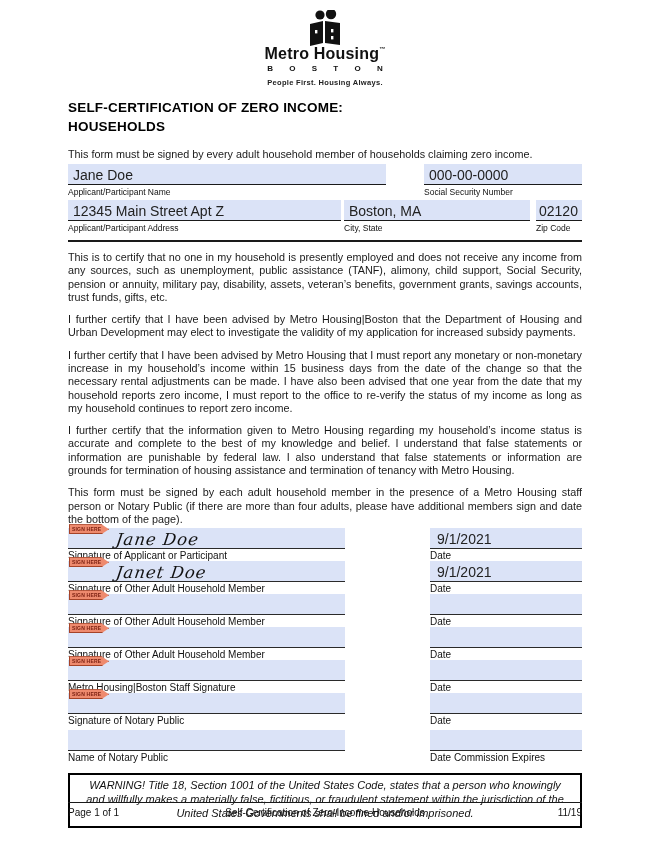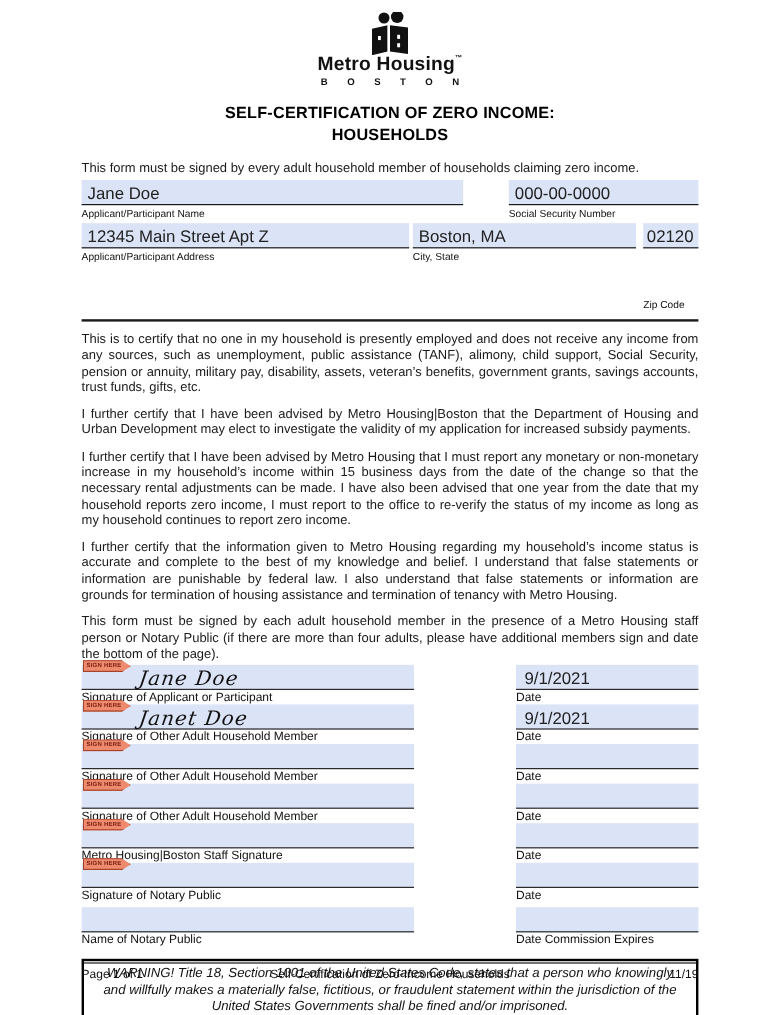--- a/index.html
+++ b/index.html
@@ -13,35 +13,35 @@
 
   
   .logo-wrap { text-align:center; padding-top:2px; }
   .logo-icon { display:block; margin:0 auto; }
   .brand { font-size:16px; font-weight:bold; color:#111; letter-spacing:0.2px; line-height:1.05; }
   .brand sup { font-size:6px; vertical-align:top; }
   .boston { font-size:8px; font-weight:bold; letter-spacing:7px; color:#111; margin-top:1px; padding-left:7px; }
   .tagline { font-size:7.5px; font-weight:bold; color:#222; margin-top:5px; letter-spacing:0.3px; }
 
   
-  .title { text-align:center; font-weight:bold; font-size:13.5px; line-height:1.45; margin-top:11px; letter-spacing:0.2px; color:#000; }
+  .title { font-weight:bold; font-size:13.5px; line-height:1.45; margin-top:11px; letter-spacing:0.2px; color:#000; }
 
   .intro { font-size:10.8px; margin-top:11px; }
 
   
   .frow { display:flex; margin-top:4px; }
   .fgroup { display:flex; flex-direction:column; }
   .ffield {
     height:21px; background:#dbe3f7; border-bottom:1.5px solid #1a1a1a;
     font-size:14px; color:#222; padding:2px 0 0 5px; line-height:18px;
     white-space:nowrap; overflow:hidden;
   }
   .flabel { font-size:8.5px; color:#111; margin-top:2px; }
   .w-name { width:318px; } .gap1 { width:38px; } .w-ssn { width:158px; }
-  .w-addr { width:273px; } .gap2 { width:3px; } .w-city { width:186px; } .gap3 { width:6px; } .w-zip { width:46px;gap:40px; }
+  .w-addr { width:273px; } .gap2 { width:3px; } .w-city { width:186px; } .gap3 { width:6px; } .w-zip { width:46px; }
 
   .thickline { height:2px; background:#1a1a1a; margin-top:7px; }
 
   
   .para { font-size:10.8px; line-height:13.3px; text-align:justify; margin-top:9px; }
 
   
   .sigsection { margin-top:2px; }
   .sigrow { display:flex; }
   .sigrow.extra-top { margin-top:4px; }
@@ -91,20 +91,21 @@
       <circle cx="29" cy="4" r="5.2" fill="#111"></circle>
       <path d="M8 14 L21 11 L21 33 L8 36 Z" fill="#111"></path>
       <path d="M23 11 L38 13 L38 35 L23 33 Z" fill="#111"></path>
       <path d="M21 11 L23 11 L23 33 L21 33 Z" fill="#fff"></path>
       <rect x="13" y="20" width="2.4" height="3.4" fill="#fff"></rect>
       <rect x="29" y="19" width="2.4" height="3.4" fill="#fff"></rect>
       <rect x="29" y="26" width="2.4" height="3.4" fill="#fff"></rect>
     </svg>
     <div class="brand"><span>Metro Housing</span><sup>™</sup></div>
     <div class="boston">B O S T O N</div>
+    <div class="tagline">People First. Housing Always.</div>
   </div>
 
   <div class="title">
     <div>SELF-CERTIFICATION OF ZERO INCOME:</div>
     <div>HOUSEHOLDS</div>
   </div>
 
   <div class="intro">This form must be signed by every adult household member of households claiming zero income.</div>
 
   <div class="frow">

